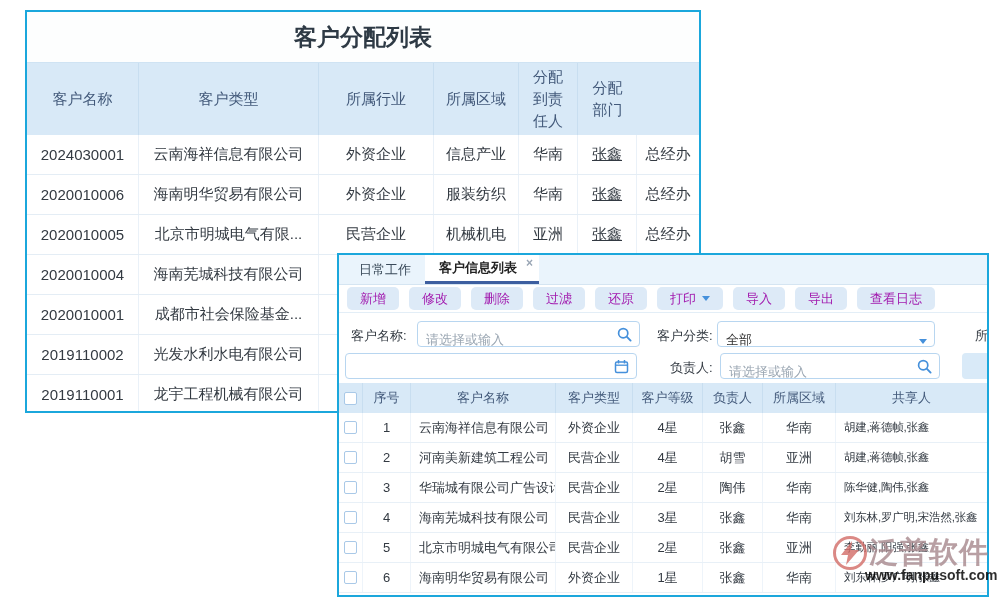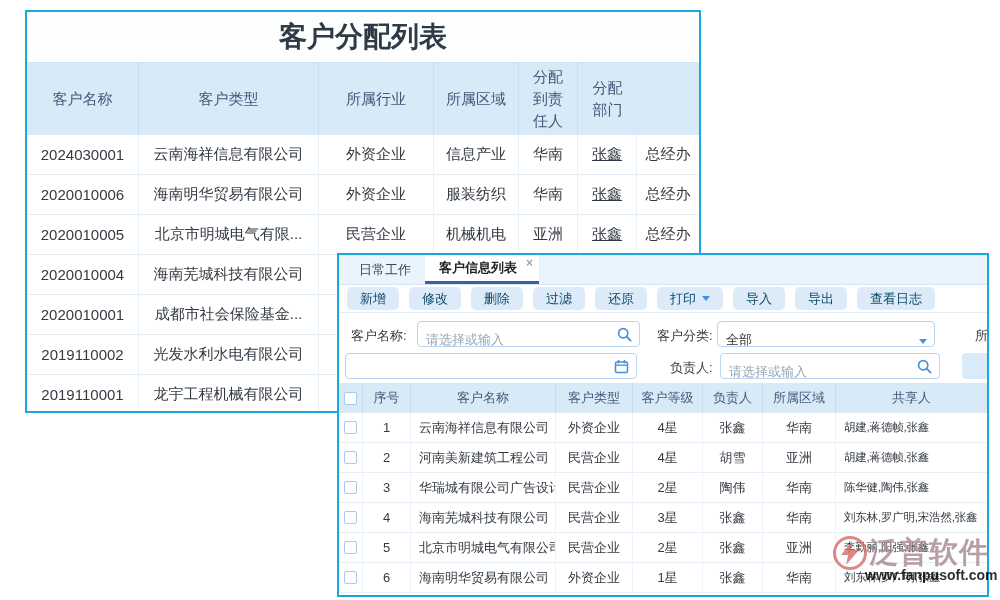--- a/index.html
+++ b/index.html
@@ -3,21 +3,21 @@
 <meta charset="utf-8">
 <style>
   * { margin:0; padding:0; box-sizing:border-box; }
   html,body { width:1000px; height:600px; background:#ffffff; overflow:hidden;
               font-family:"Liberation Sans","DejaVu Sans",sans-serif; }
   .page { position:relative; width:1000px; height:600px; background:#fff; }
 
   
   .bwin { position:absolute; left:25px; top:10px; width:676px; height:403px;
           background:#fff; border:2px solid #1BA7DC; overflow:hidden; }
-  .bwin-title { height:50px; line-height:50px; text-align:center; font-size:28px;
+  .bwin-title { height:50px; line-height:50px; text-align:center; font-size:23px;
                 font-weight:bold; color:#2E3A45; background:#fdfefe; }
   .bt-row { display:grid; grid-template-columns:112px 180px 115px 85px 59px 59px 1fr; }
   .bt-head { height:73px; background:#D8E9F7; border-top:1px solid #CFE3F3; }
   .bt-head .bt-cell { color:#42597A; font-size:15px; border-right:1px solid #C8DEF0;
                       display:flex; align-items:center; justify-content:center;
                       text-align:center; line-height:1.45; padding:0 9px; }
   .bt-body .bt-row { height:40px; border-bottom:1px solid #E4EDF5; }
   .bt-body .bt-cell { display:flex; align-items:center; justify-content:center;
                       font-size:15px; color:#333A42; border-right:1px solid #EAF1F8;
                       white-space:nowrap; overflow:hidden; padding:0 4px; }
@@ -30,21 +30,21 @@
           background:#fff; border:2px solid #1BA7DC; overflow:hidden; z-index:5; }
   .tabbar { height:30px; background:#EAF4FC; border-bottom:1px solid #D5E5F2;
             display:flex; align-items:stretch; padding-left:6px; }
   .tab { display:flex; align-items:center; padding:0 14px; font-size:13px;
          color:#3A4A5A; position:relative; cursor:default; }
   .tab.active { background:#fff; font-weight:bold; color:#222;
                 border-bottom:3px solid #3D5FA0; padding-right:22px; }
   .tab-close { position:absolute; right:6px; top:1px; font-size:12px; color:#9AA6B5; }
   .toolbar { height:28px; display:flex; align-items:center; gap:10px; padding:0 8px;
              background:#fff; border-bottom:1px solid #E3EEF7; }
-  .tbtn { background:#DDEAF7; color:#0c4a6e; font-size:13px; border:none;
+  .tbtn { background:#DDEAF7; color:#a21caf; font-size:13px; border:none;
           border-radius:5px; padding:3px 13px; line-height:17px; display:flex;
           align-items:center; gap:6px; font-family:inherit; }
   .caret { width:0; height:0; border-left:4px solid transparent;
            border-right:4px solid transparent; border-top:5px solid #4590DB; display:inline-block; }
 
   .filters { position:relative; height:70px; background:#fff; }
   .flt-label { position:absolute; font-size:13px; color:#333A42; white-space:nowrap; }
   .flt-box { position:absolute; height:26px; border:1px solid #B8D6F0; border-radius:4px;
              background:#fff; font-size:13px; color:#333; display:flex; align-items:center;
              padding:12px 26px 0 8px; }

